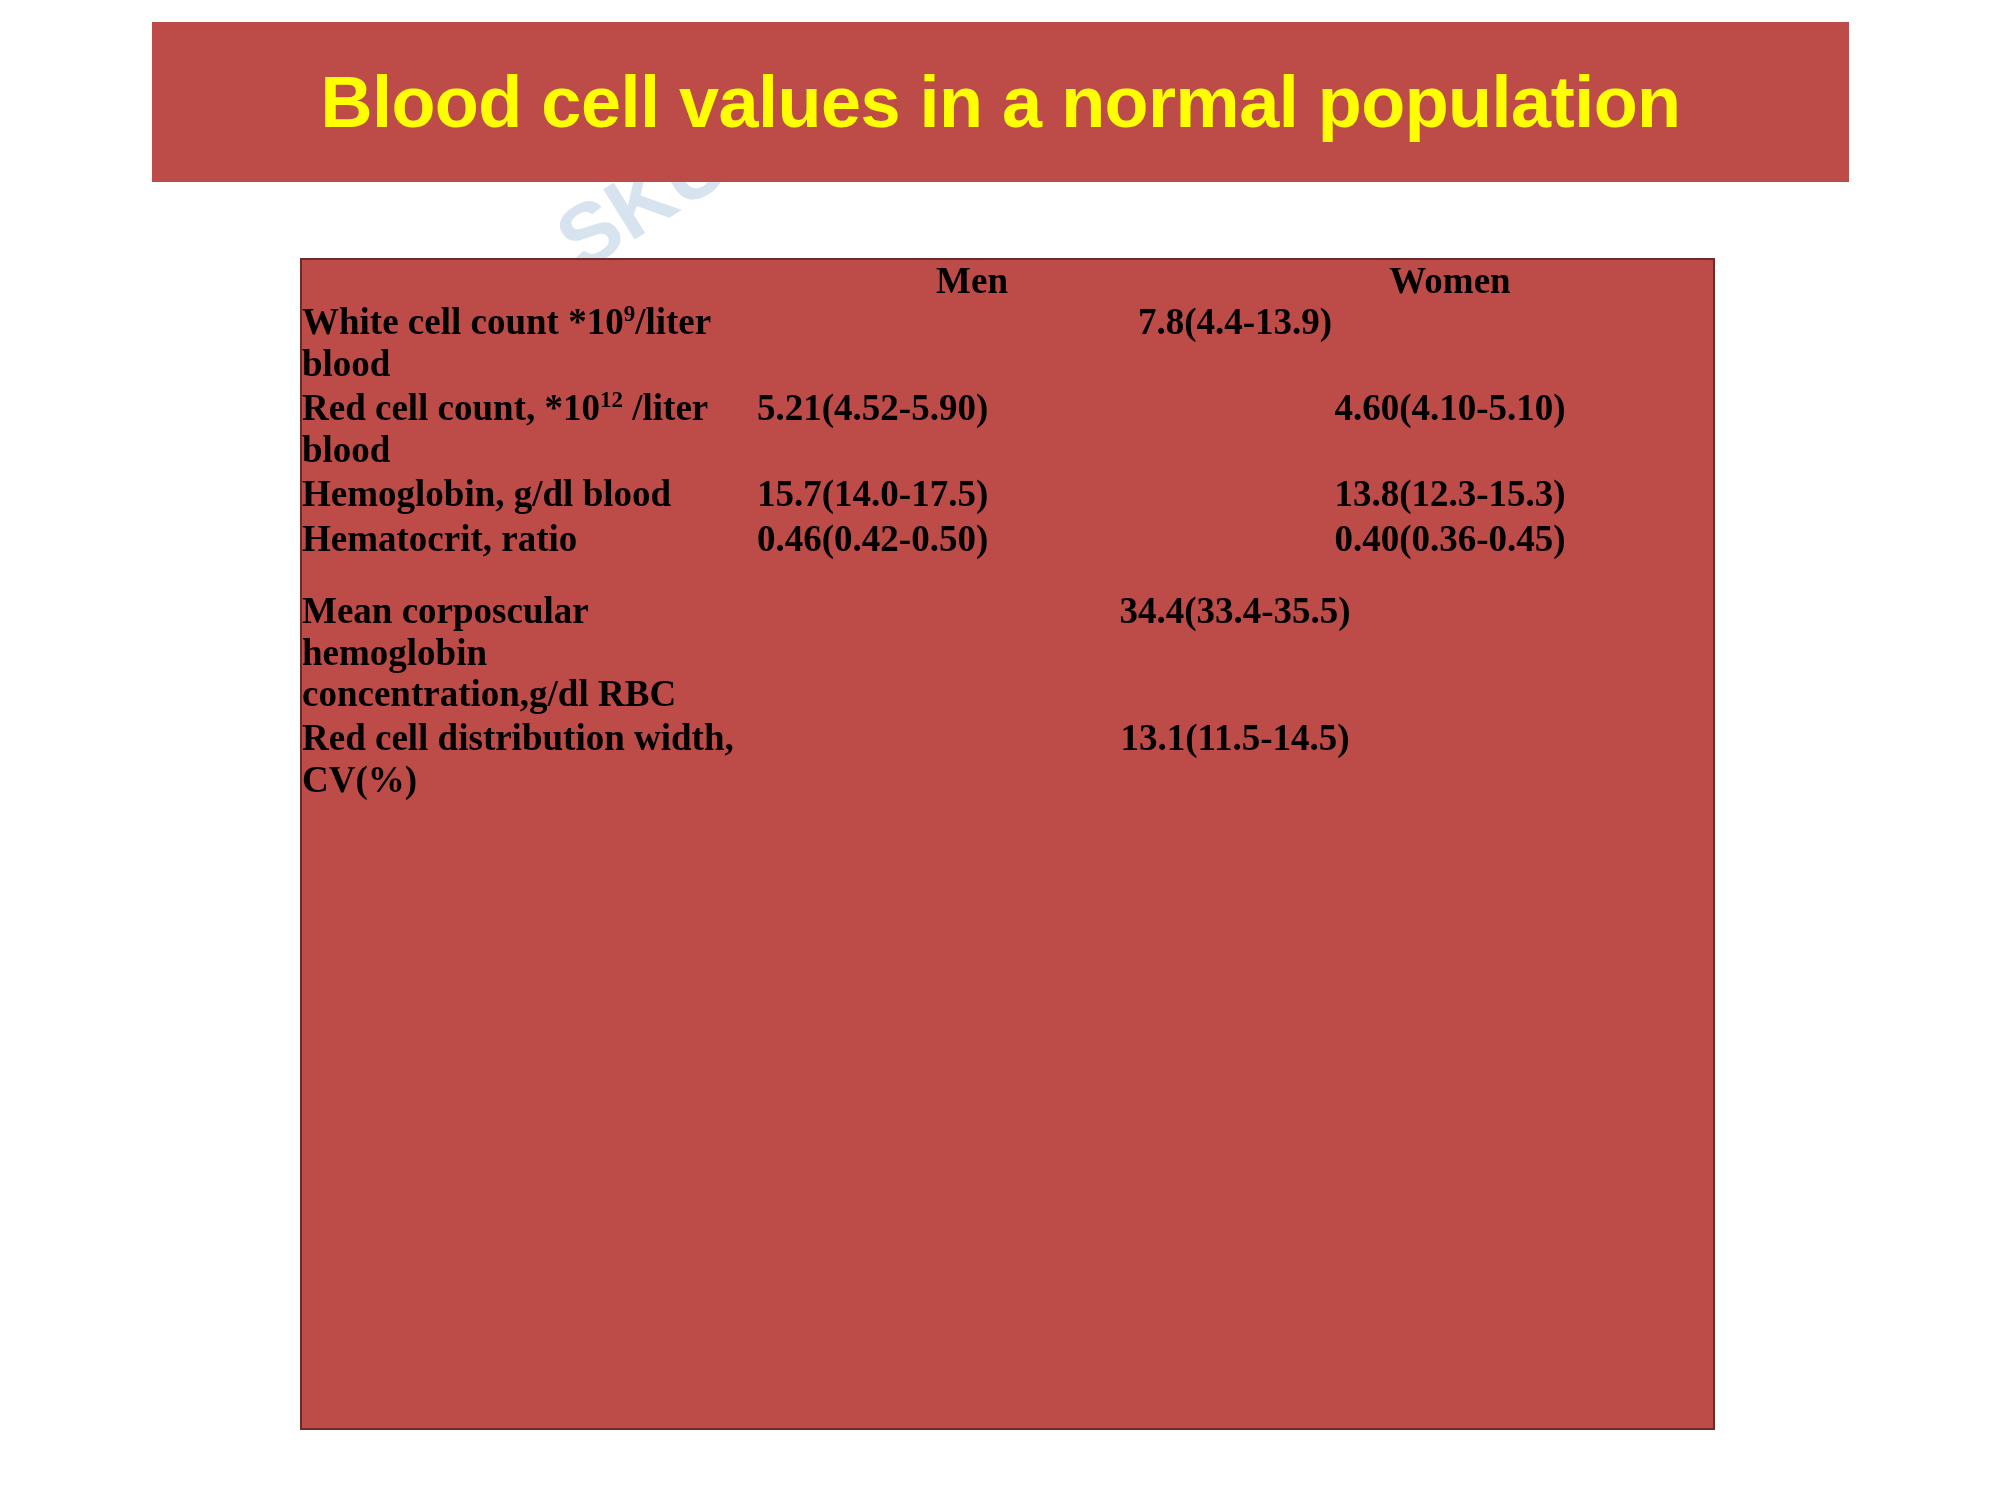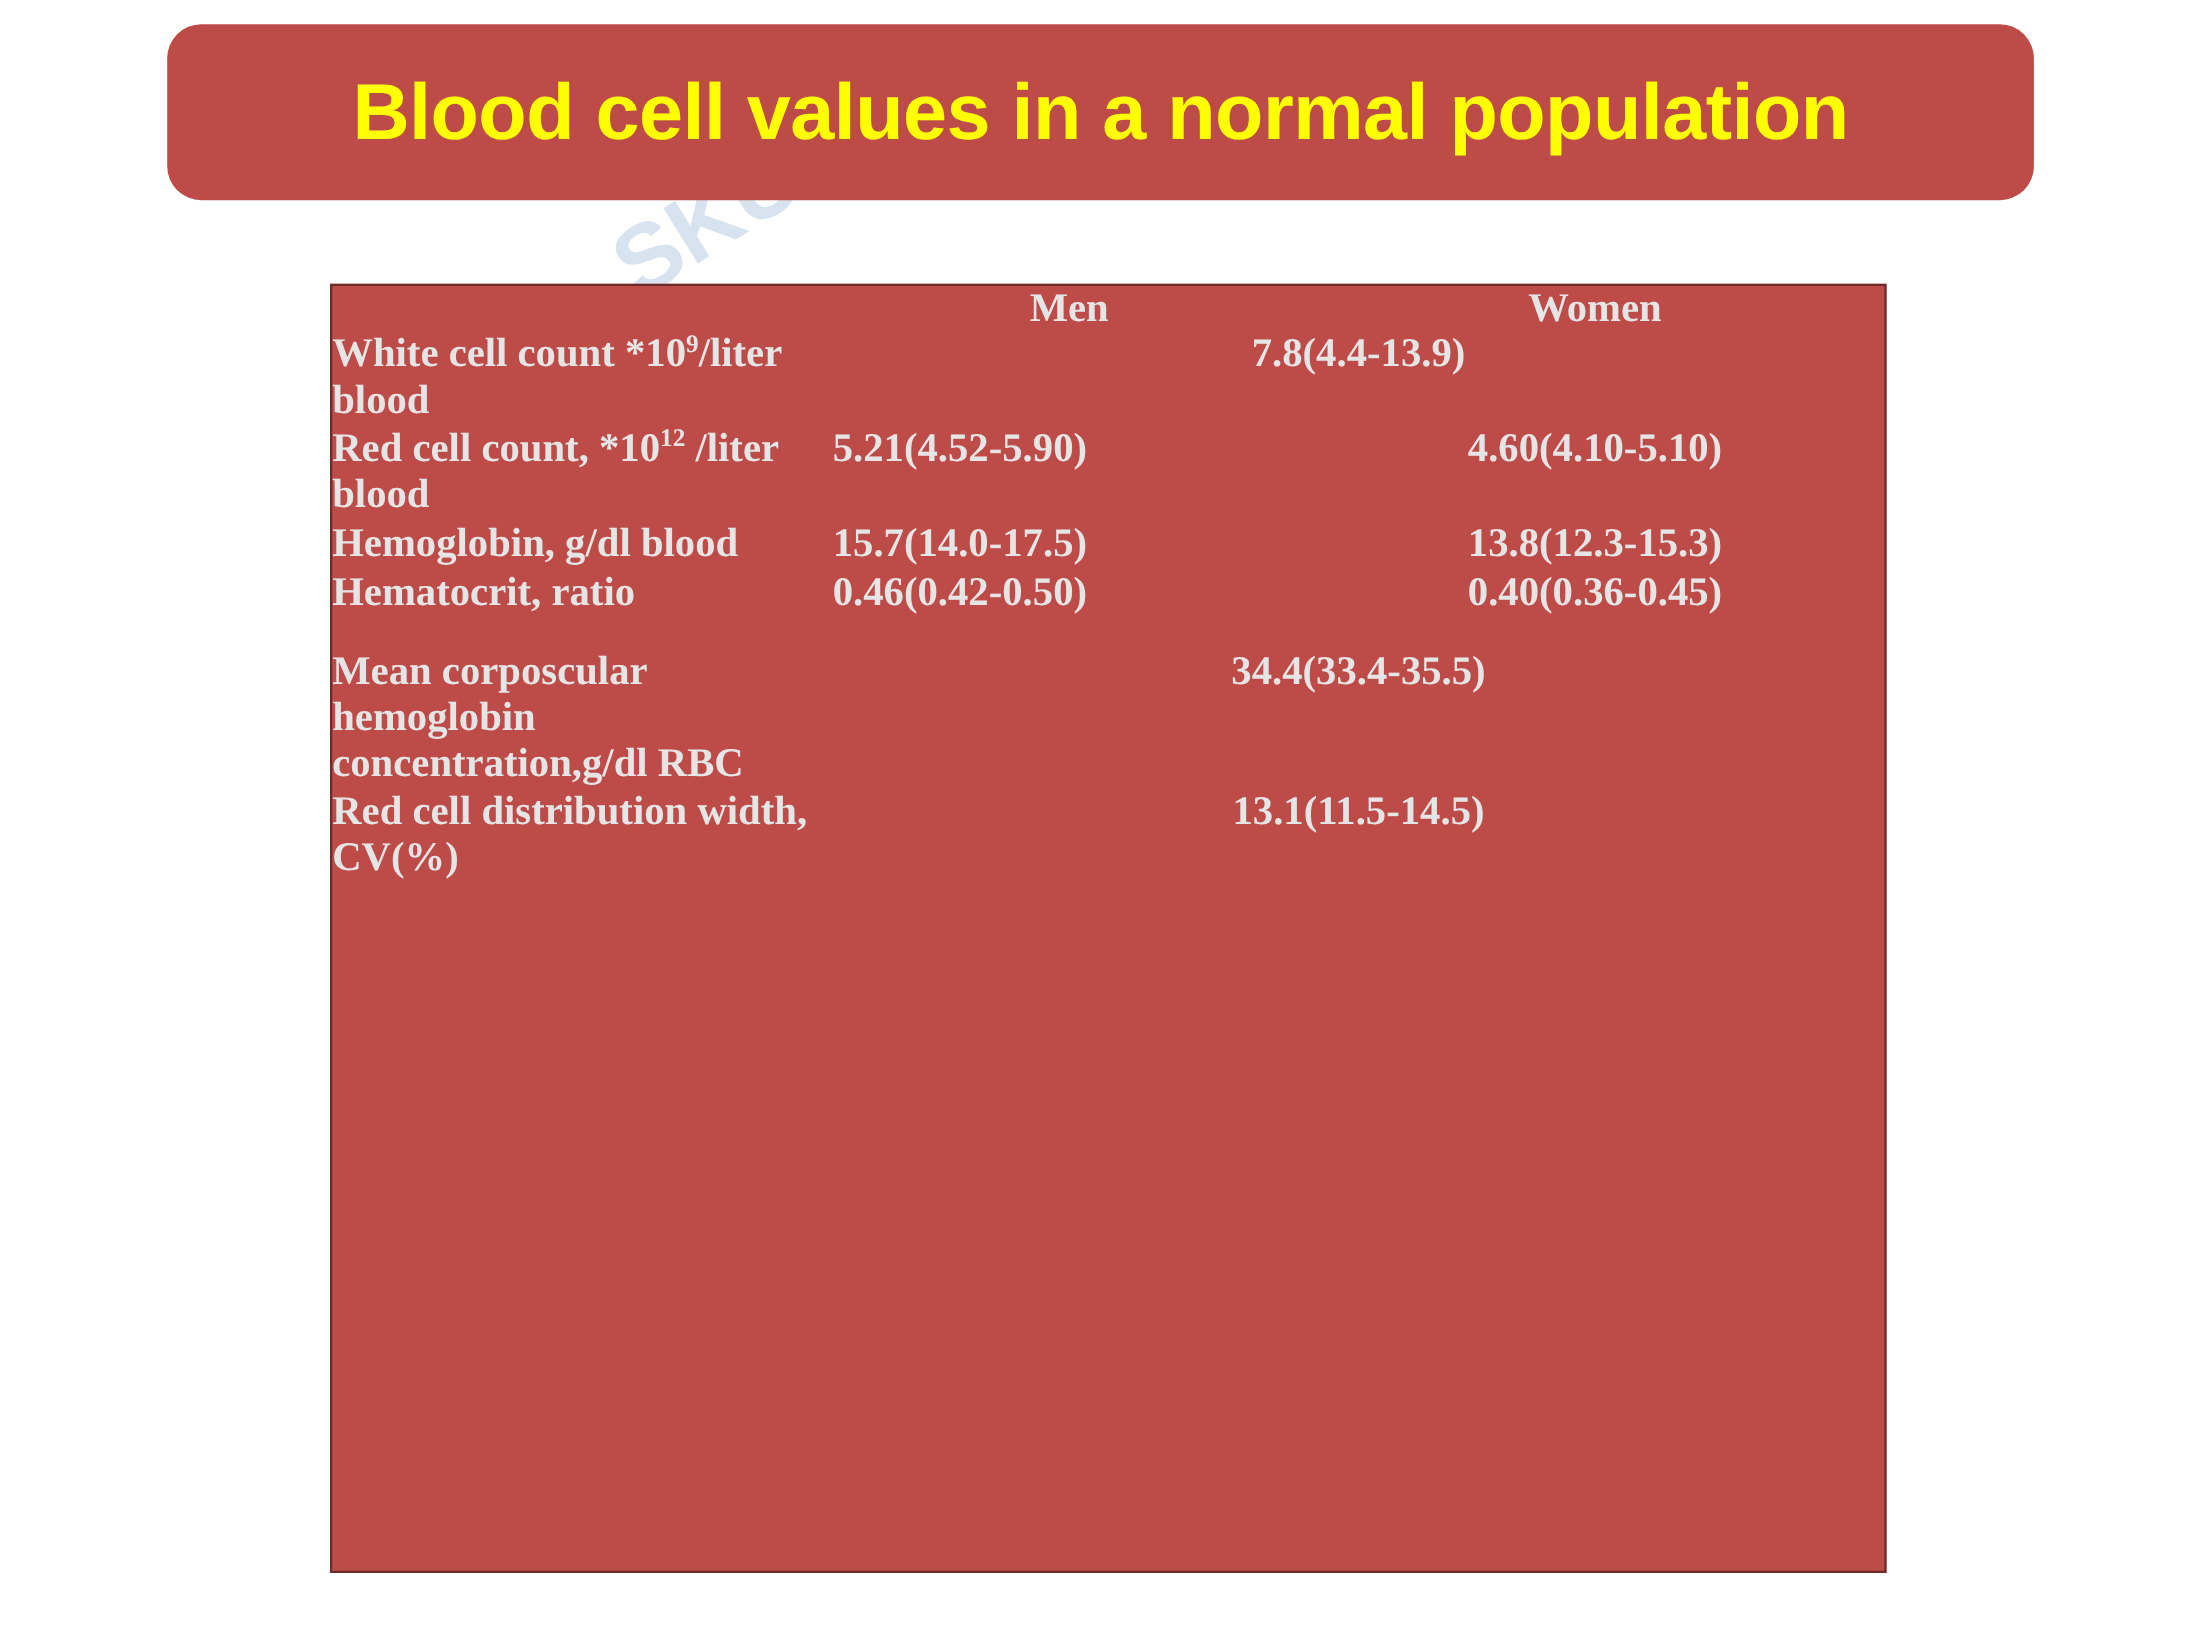--- a/index.html
+++ b/index.html
@@ -20,21 +20,20 @@
     position: absolute;
     left: 152px;
     top: 22px;
     width: 1697px;
     height: 160px;
     background: #BD4B48;
     display: flex;
     align-items: center;
     justify-content: center;
     z-index: 3;
-    border-radius: 31px;
   }
   .title-text {
     font-family: "Liberation Sans", sans-serif;
     font-weight: bold;
     font-size: 72px;
     line-height: 1;
     color: #FFFF00;
     letter-spacing: -0.5px;
     white-space: nowrap;
   }
@@ -63,21 +62,21 @@
     border: 2px solid #6d2a28;
     box-sizing: border-box;
     z-index: 4;
   }
   table.blood-table {
     width: 100%;
     border-collapse: collapse;
     table-layout: fixed;
     font-family: "Liberation Serif", serif;
     font-weight: bold;
-    color: #e5e5e5;
+    color: #000000;
   }
   table.blood-table col.c-label { width: 455px; }
   table.blood-table col.c-men   { width: 430px; }
   table.blood-table col.c-women { width: 526px; }
 
   table.blood-table th,
   table.blood-table td {
     padding: 0;
     border: none;
     vertical-align: top;

